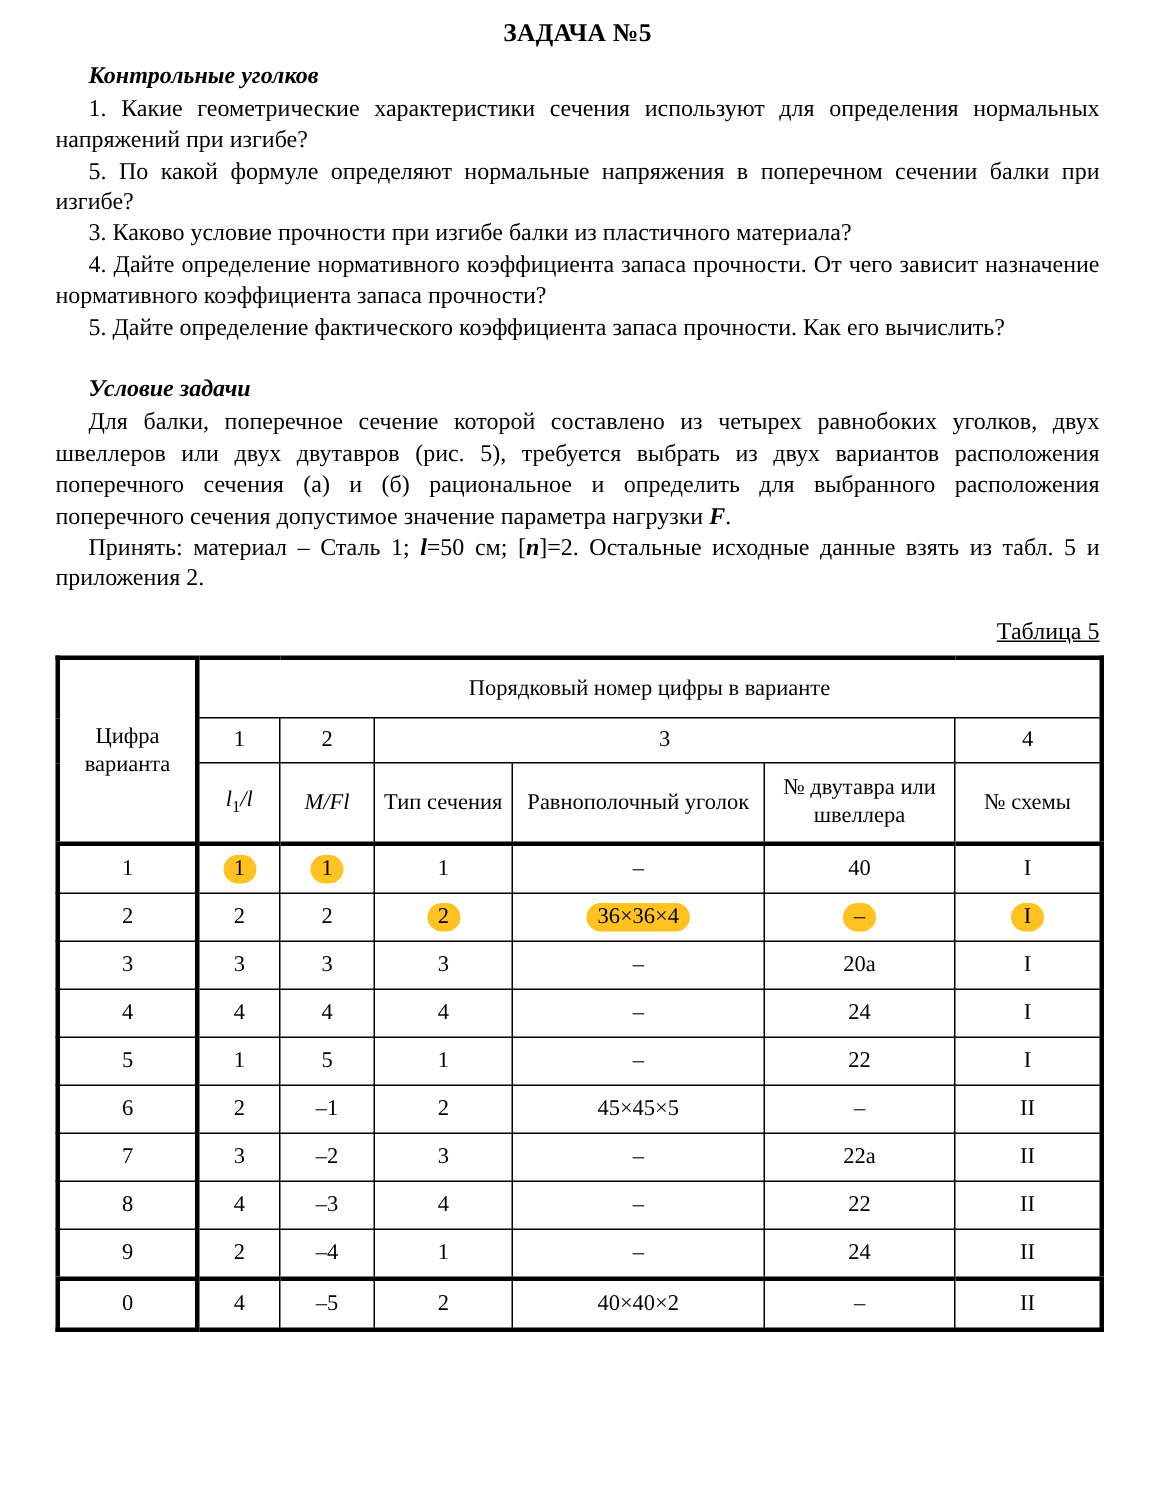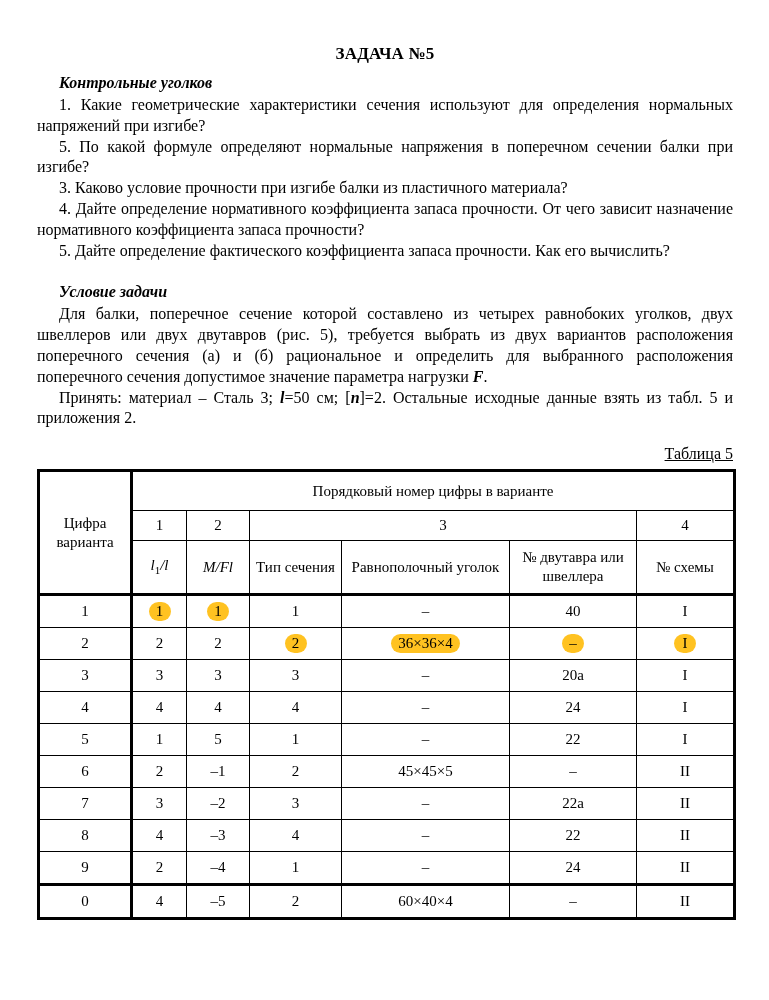--- a/index.html
+++ b/index.html
@@ -2,21 +2,21 @@
 <html><head>
 <meta charset="utf-8">
 <style>
   html,body{margin:0;padding:0;background:#fff;}
   body{
     width:769px;height:1000px;
     font-family:"Liberation Serif","DejaVu Serif",serif;
     color:#000;
     -webkit-font-smoothing:antialiased;
   }
-  .page{box-sizing:border-box;width:769px;padding:10px 36px 0 37px;margin-top:32px;}
+  .page{box-sizing:border-box;width:769px;padding:10px 36px 0 37px;}
   .doc-title{
     text-align:center;font-weight:bold;font-size:17px;
     margin:2px 0 10px 0;letter-spacing:.2px;
   }
   .sect-heading{
     font-weight:bold;font-style:italic;font-size:16px;
     margin:0 0 3px 22px;
   }
   .sect-heading.task{margin-top:22px;}
   p.body{
@@ -64,21 +64,21 @@
   <p class="body">1. Какие геометрические характеристики сечения используют для определения нормальных напряжений при изгибе?</p>
   <p class="body">5. По какой формуле определяют нормальные напряжения в поперечном сечении балки при изгибе?</p>
   <p class="body">3. Каково условие прочности при изгибе балки из пластичного материала?</p>
   <p class="body">4. Дайте определение нормативного коэффициента запаса прочности. От чего зависит назначение нормативного коэффициента запаса прочности?</p>
   <p class="body">5. Дайте определение фактического коэффициента запаса прочности. Как его вычислить?</p>
 
   <div class="sect-heading task">Условие задачи</div>
 
   <p class="body"><span>Для балки, поперечное сечение которой составлено из четырех равнобоких уголков, двух швеллеров или двух двутавров (рис. 5), требуется выбрать из двух вариантов расположения поперечного сечения (а) и (б) рациональное и определить для выбранного расположения поперечного сечения допустимое значение параметра нагрузки </span><span class="bi">F</span><span>.</span></p>
 
-  <p class="body"><span>Принять: материал – Сталь 3; </span><span class="bi">l</span><span>=50 см; [</span><span class="bi">n</span><span>]=2. Остальные исходные данные взять из табл. 5 и приложения 2.</span></p>
+  <p class="body"><span>Принять: материал – Сталь 1; </span><span class="bi">l</span><span>=50 см; [</span><span class="bi">n</span><span>]=2. Остальные исходные данные взять из табл. 5 и приложения 2.</span></p>
 
   <div class="table-caption">Таблица 5</div>
 
   <table class="main">
     <colgroup>
       <col style="width:93px">
         <col style="width:55px">
         <col style="width:63px">
       <col style="width:92px">
         <col style="width:168px">
@@ -184,20 +184,20 @@
       <td class="bold">1</td>
       <td>–</td>
       <td>24</td>
       <td class="bold">II</td>
     </tr>
     <tr class="drow">
       <td class="thick-r thick-t">0</td>
       <td class="thick-t">4</td>
       <td class="thick-t">–5</td>
       <td class="bold thick-t">2</td>
-      <td class="thick-t">60×40×4</td>
+      <td class="thick-t">40×40×2</td>
       <td class="thick-t">–</td>
       <td class="bold thick-t">II</td>
     </tr>
   </tbody>
     </table>
 
 </div>
 
 </body></html>

